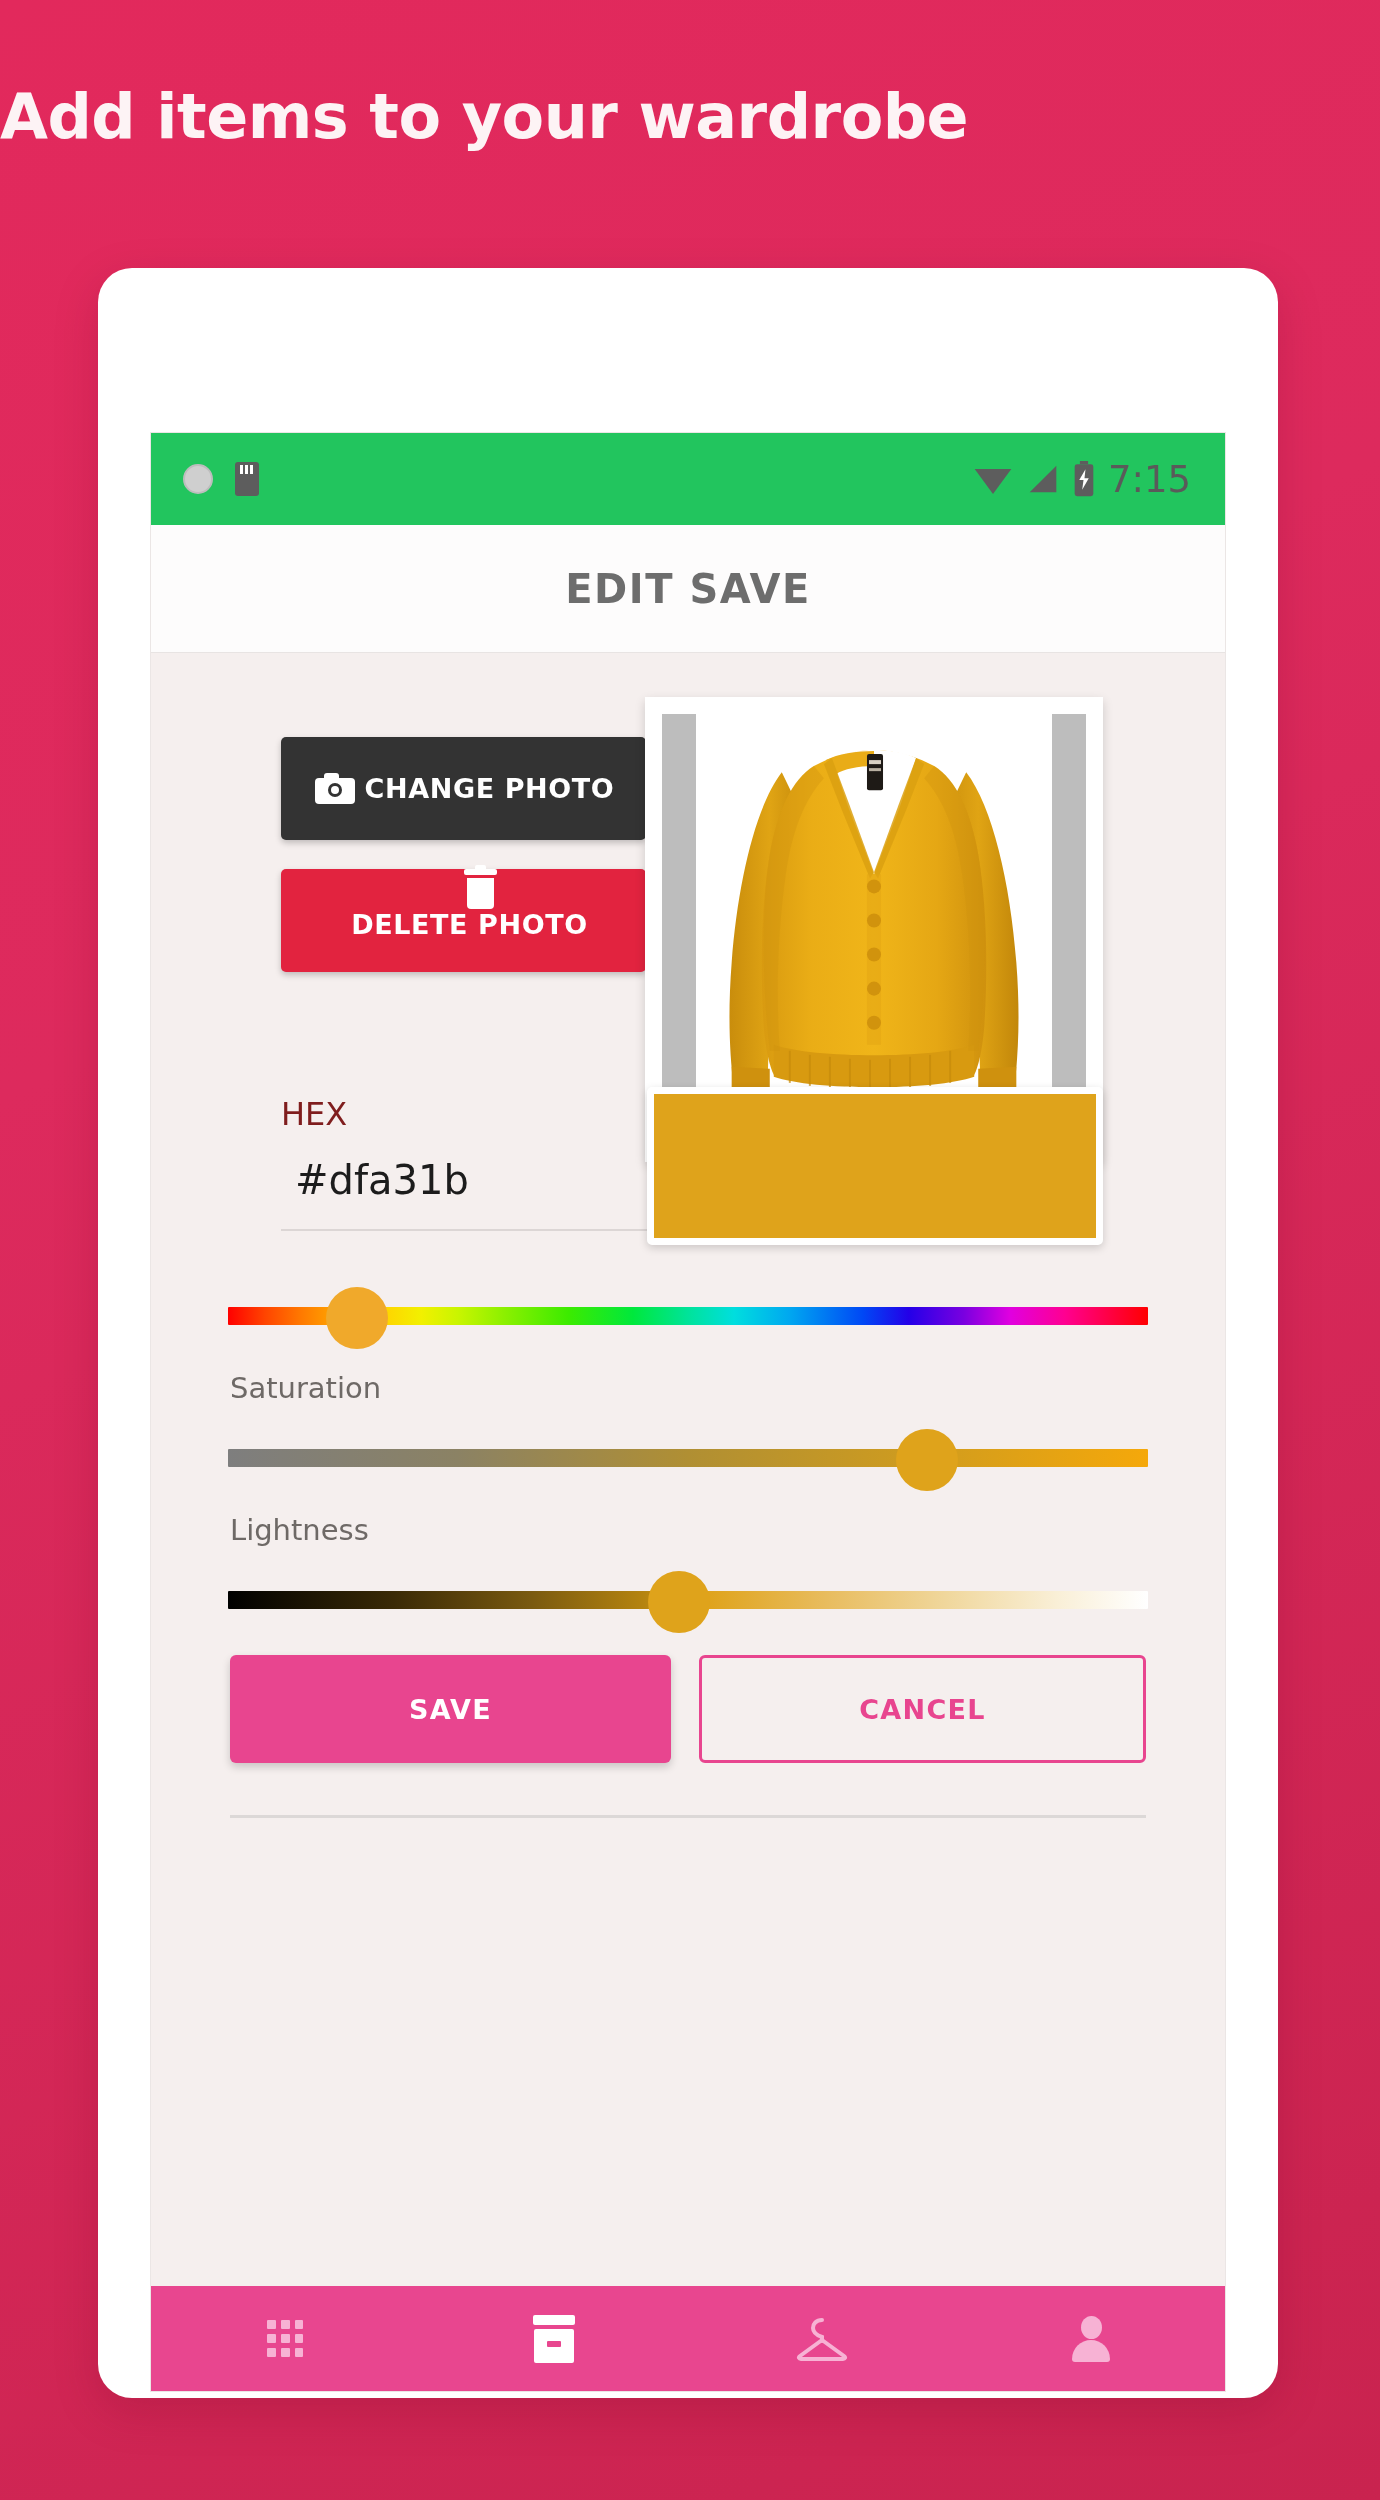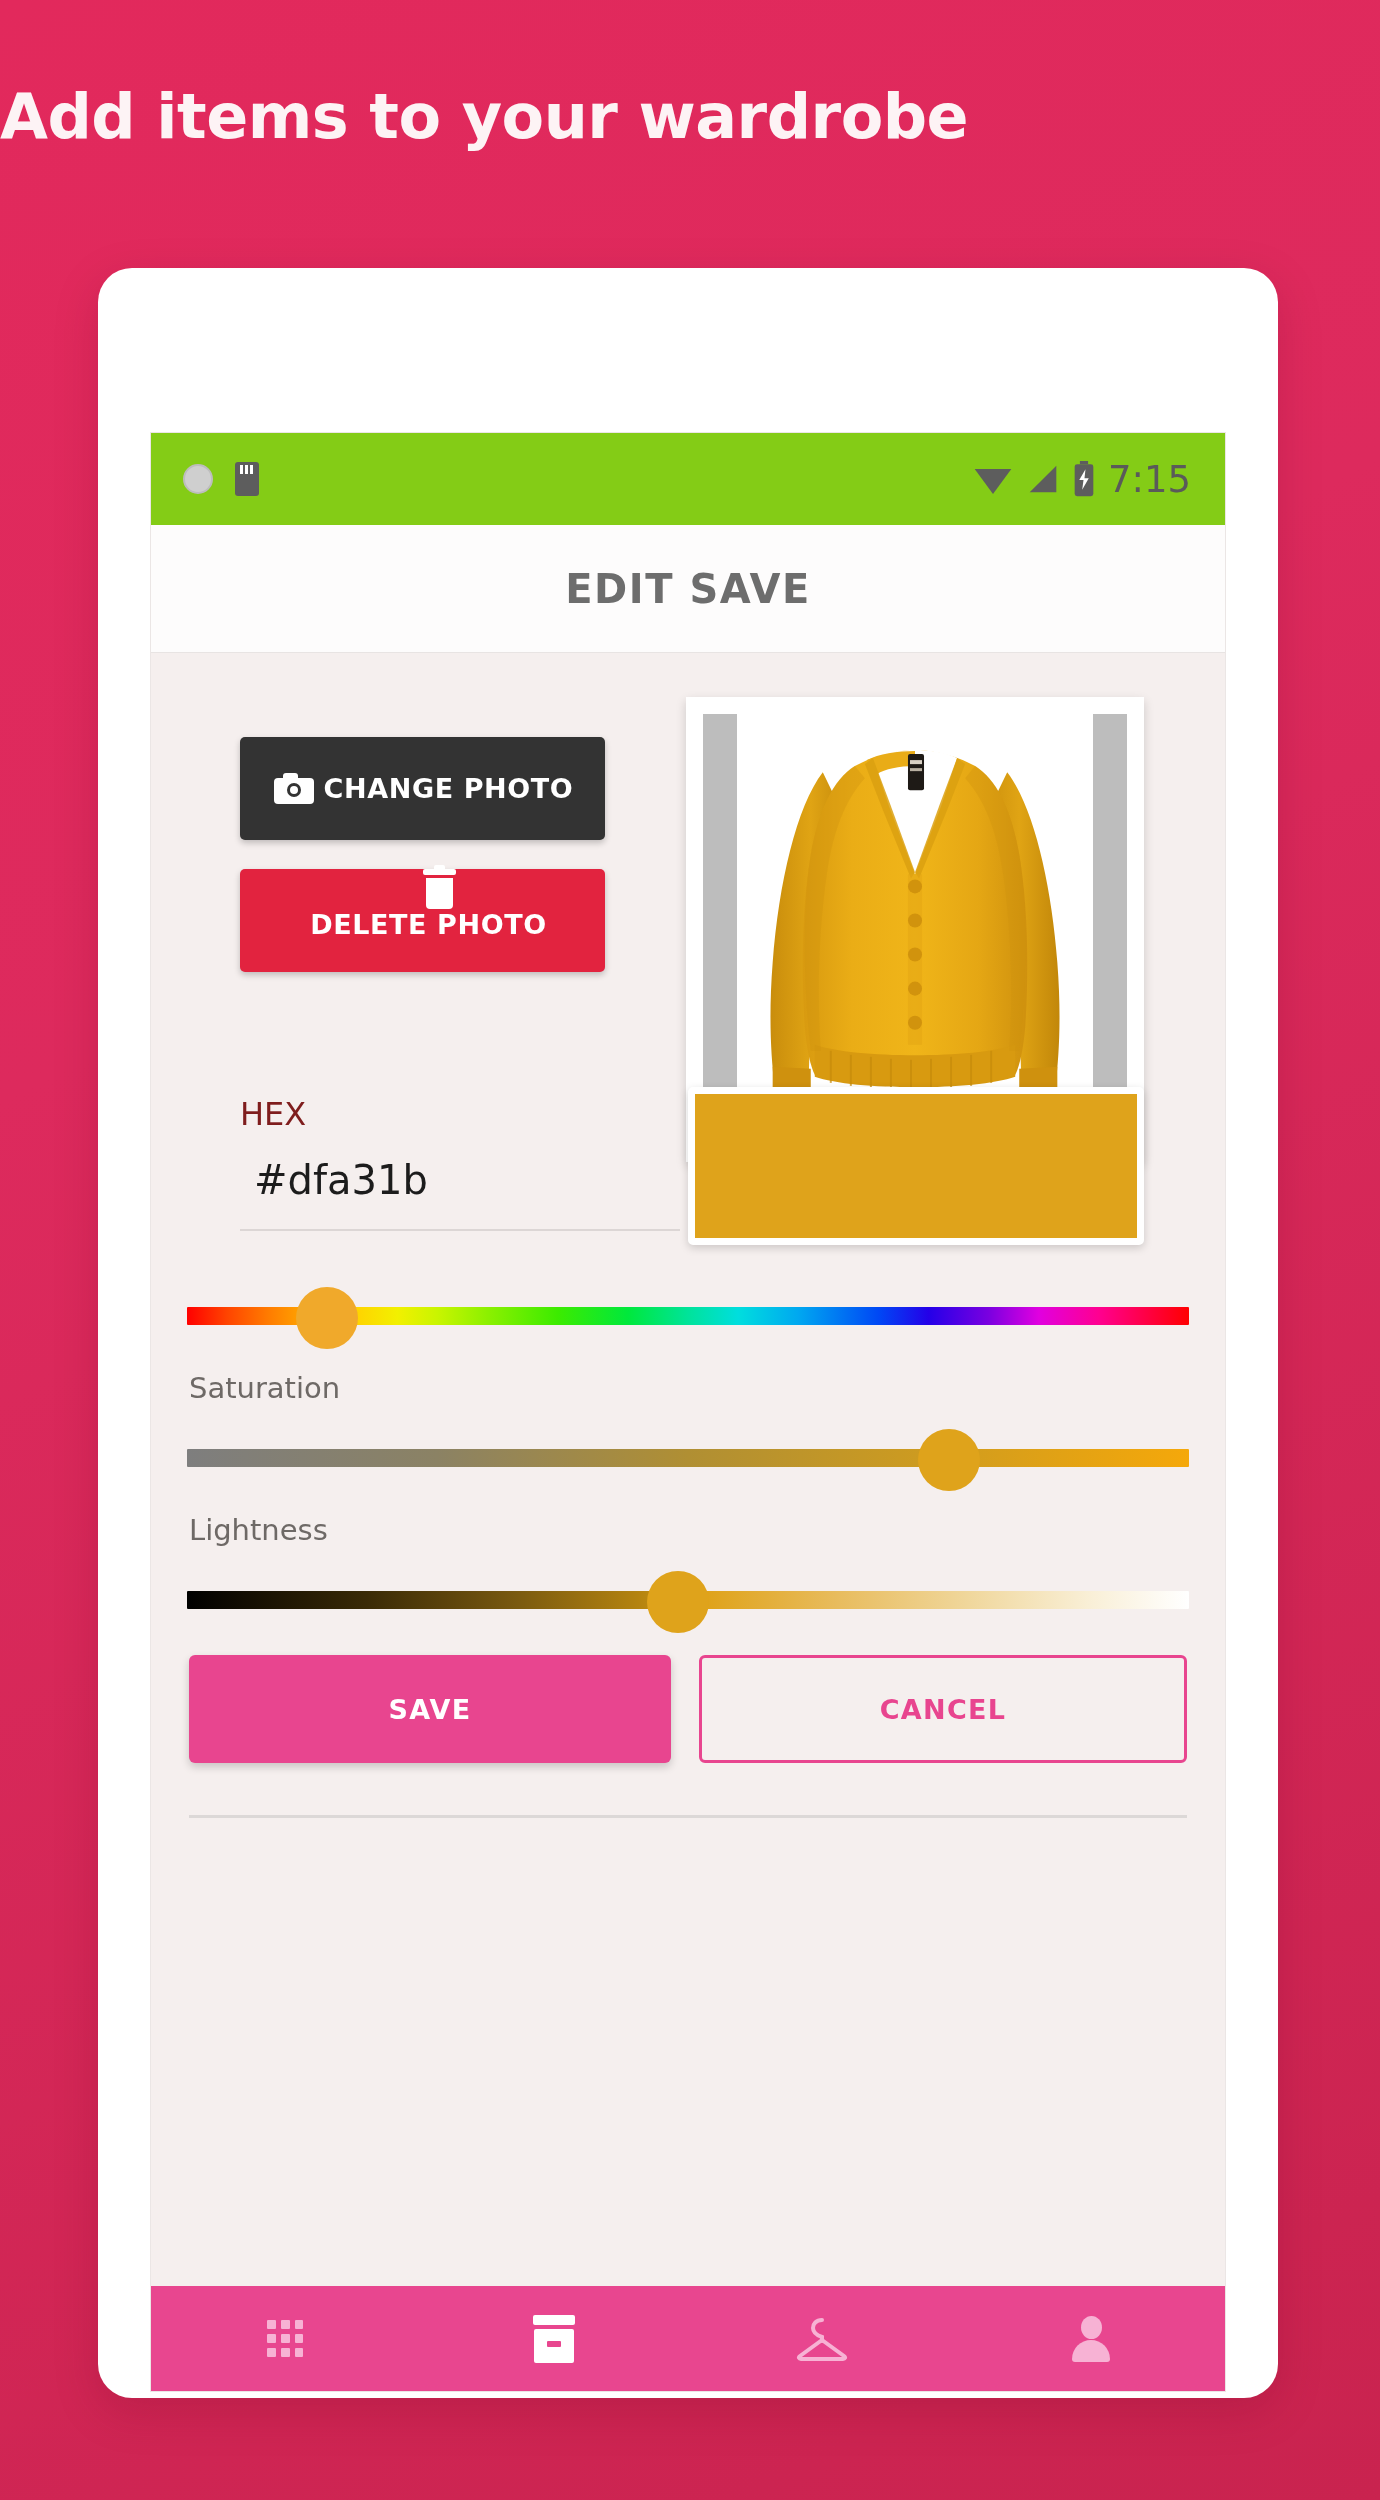--- a/index.html
+++ b/index.html
@@ -37,21 +37,21 @@
     position:absolute;
     left:52px; top:164px;
     width:1076px; height:1960px;
     background:#f5efee;
     overflow:hidden;
     border:1px solid #ebe6e5;
   }
 
   
   .statusbar{
-    height:92px; background:#84cc16;
+    height:92px; background:#22c55e;
     display:flex; align-items:center;
     padding:0 32px;
     position:relative;
   }
   .sb-left{ display:flex; align-items:center; gap:22px; }
   .sb-right{
     position:absolute; right:34px; top:0; height:92px;
     display:flex; align-items:center; gap:13px;
   }
   .sb-time{
@@ -86,21 +86,21 @@
     font-size:40px; font-weight:bold; color:#6d6d6d;
     letter-spacing:1.5px;
     font-family:"DejaVu Sans", sans-serif;
   }
 
   
   .app-body{
     position:relative;
     height:1740px;
     background:#f5efee;
-    padding:0 36px;
+    padding:0 77px;
   }
 
   
   .photo-row{ position:relative; height:430px; }
 
   .btn-stack{
     position:absolute; left:53px; top:84px; width:365px;
   }
   .btn{
     width:100%; height:103px;

